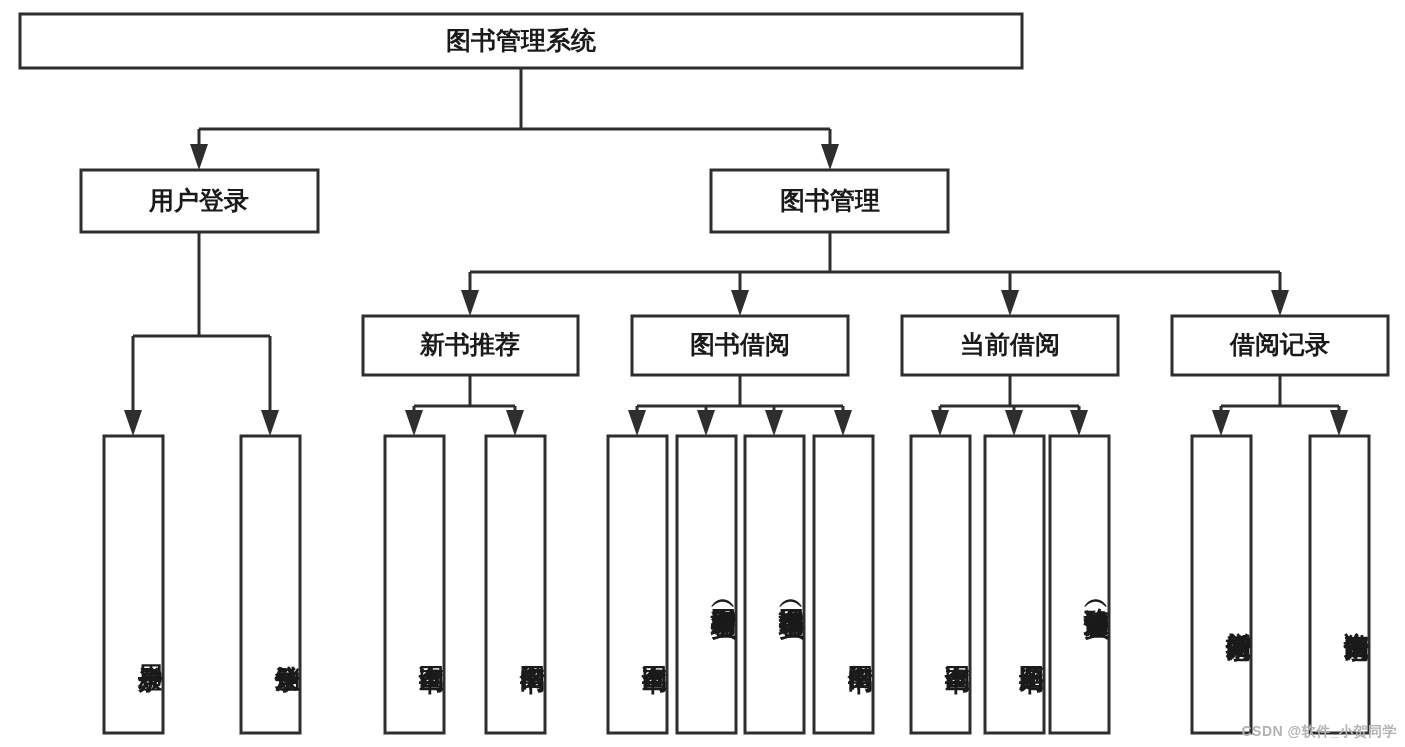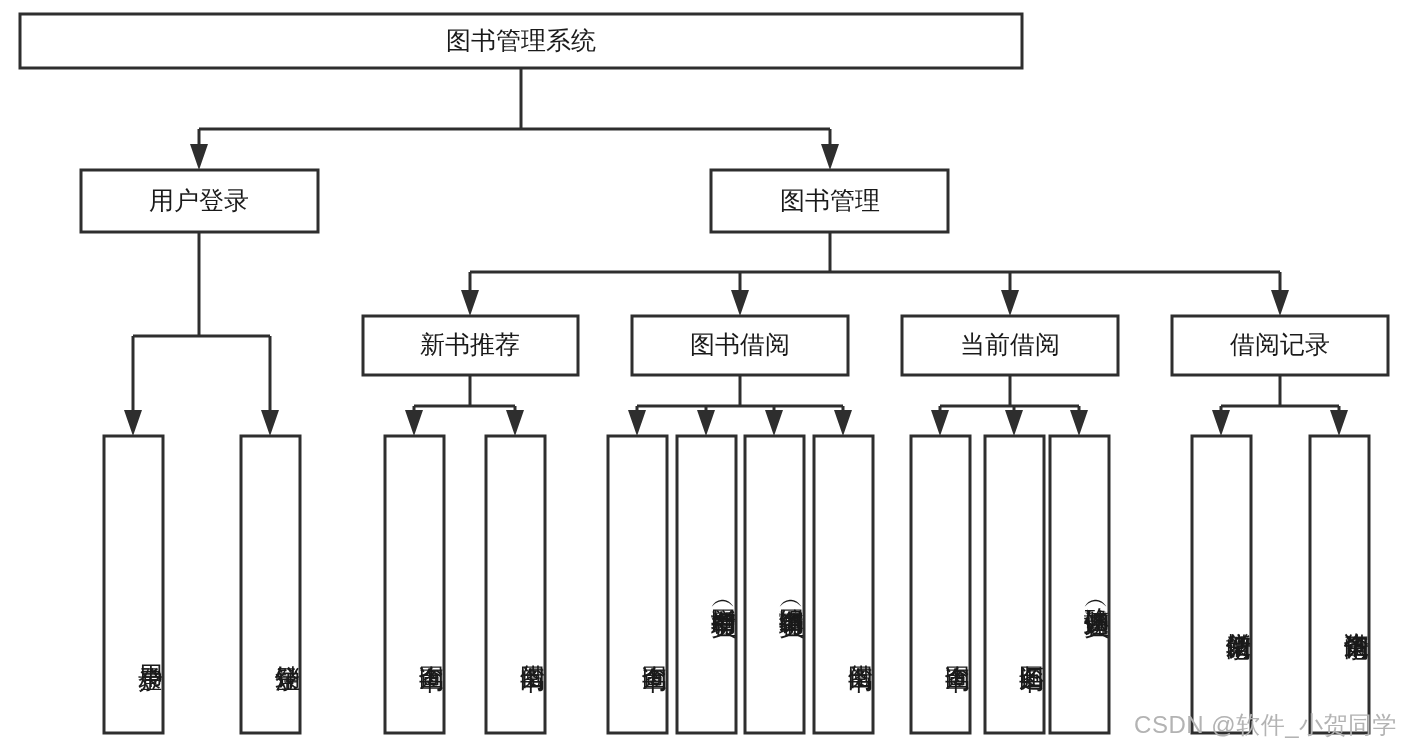--- a/index.html
+++ b/index.html
@@ -12,20 +12,21 @@
     height: 747px;
     font-family: "Liberation Sans", "DejaVu Sans", sans-serif;
     overflow: hidden;
     position: relative;
   }
   #diagram-root {
     position: absolute;
     left: 0; top: 0;
     width: 1405px;
     height: 747px;
+    font-weight: bold;
   }
   svg.diagram-canvas {
     position: absolute;
     left: 0; top: 0;
     width: 1405px;
     height: 747px;
   }
   .node-box {
     fill: #ffffff;
     stroke: #2e2e2e;
@@ -60,21 +61,21 @@
     text-orientation: upright;
     letter-spacing: 1px;
     white-space: nowrap;
     pointer-events: none;
   }
   .watermark {
     position: absolute;
     right: 8px;
     bottom: 6px;
     font-family: "Liberation Sans", "DejaVu Sans", sans-serif;
-    font-size: 24px;
+    font-size: 14px;
     color: #b3b3b3;
     letter-spacing: 0.5px;
     white-space: nowrap;
   }
 </style>
 </head>
 <body>
 
 <div id="diagram-root">
 

